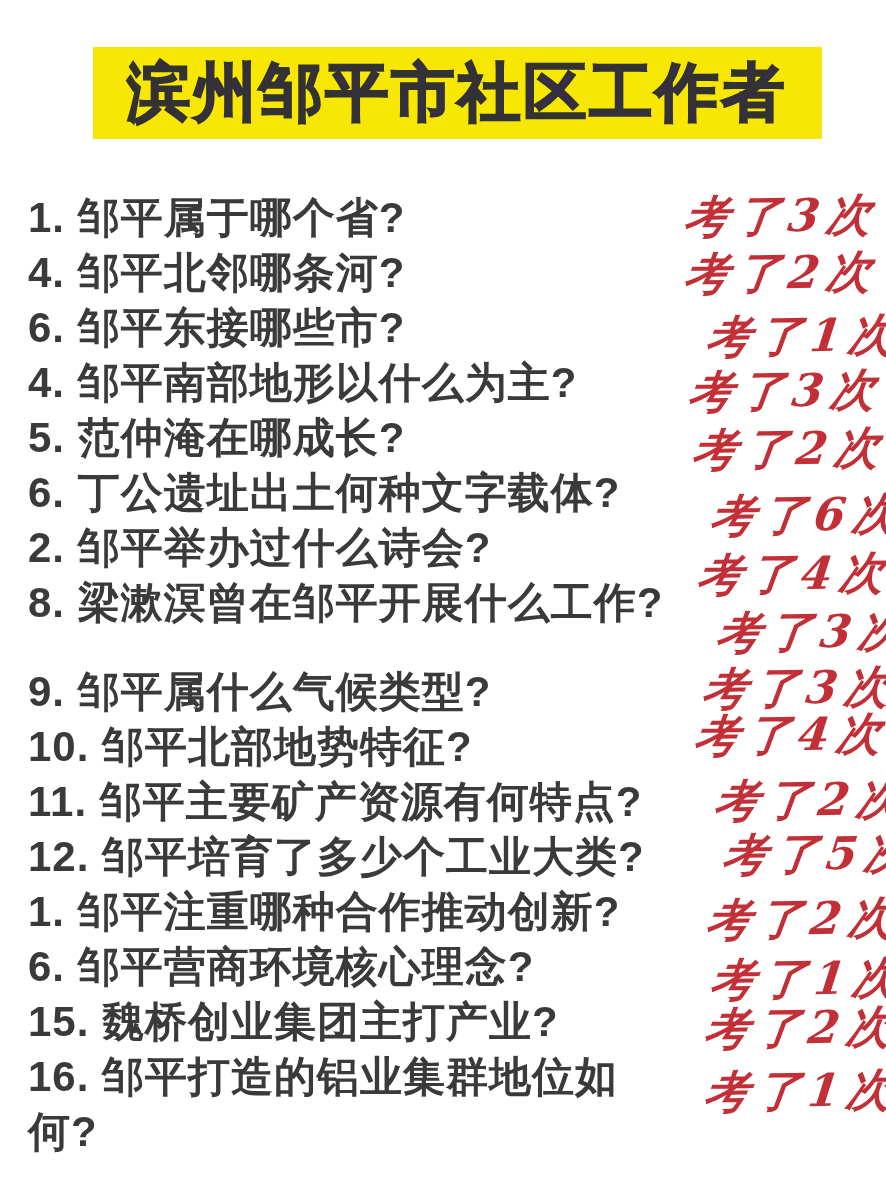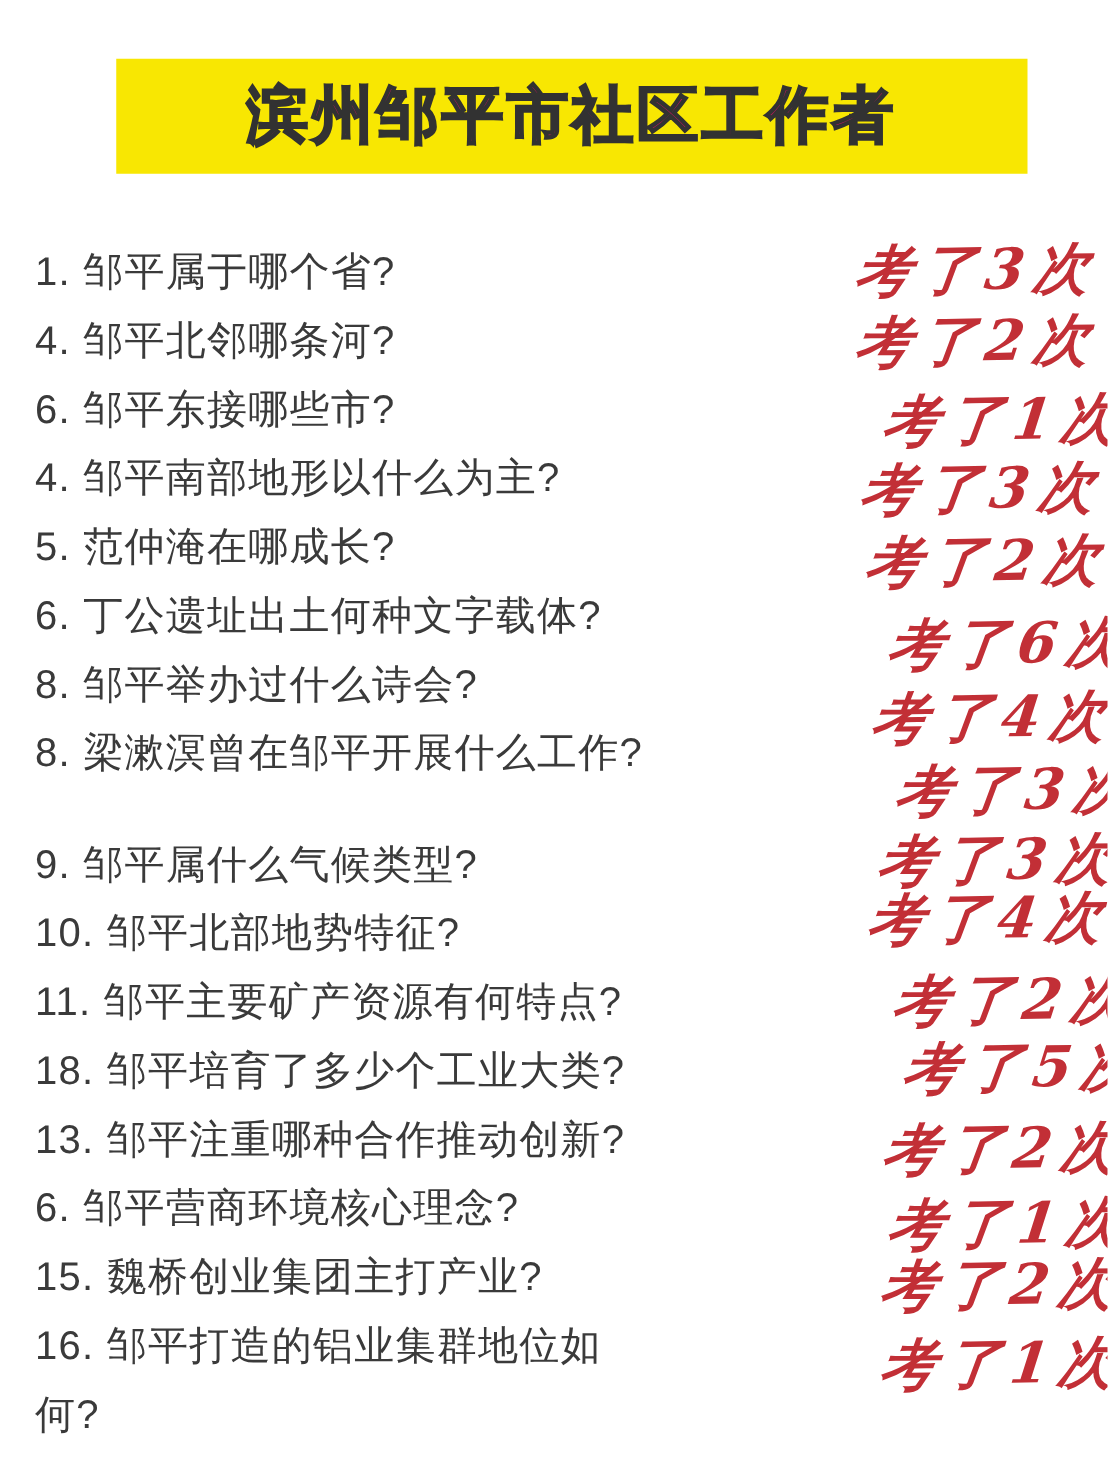--- a/index.html
+++ b/index.html
@@ -16,40 +16,40 @@
     left: 93px;
     top: 47px;
     width: 729px;
     height: 92px;
     background: #F8E702;
     display: flex;
     align-items: center;
     justify-content: center;
   }
   .title-text {
-    font-size: 49px;
+    font-size: 63px;
     font-weight: 900;
-    color: #be185d;
+    color: #4c1d95;
     letter-spacing: 3px;
     white-space: nowrap;
     -webkit-text-stroke: 2px #323232;
   }
   .questions {
     position: absolute;
     left: 28px;
     top: 190px;
     width: 700px;
     color: #3a3a3a;
   }
   .q {
-    font-size: 32px;
+    font-size: 42px;
     line-height: 55px;
     letter-spacing: 1px;
     white-space: pre-line;
-    font-weight: 400;
+    font-weight: 700;
   }
   .group-gap { height: 34px; }
   .annotations {
     position: absolute;
     left: 0; top: 0;
     width: 886px; height: 1182px;
     pointer-events: none;
   }
   .ann {
     position: absolute;
@@ -90,28 +90,28 @@
     <span class="title-text">滨州邹平市社区工作者</span>
   </div>
 
   <div class="questions">
     <div class="q">1. 邹平属于哪个省?</div>
     <div class="q">4. 邹平北邻哪条河?</div>
     <div class="q">6. 邹平东接哪些市?</div>
     <div class="q">4. 邹平南部地形以什么为主?</div>
     <div class="q">5. 范仲淹在哪成长?</div>
     <div class="q">6. 丁公遗址出土何种文字载体?</div>
-    <div class="q">8. 邹平举办过什么诗会?</div>
+    <div class="q">2. 邹平举办过什么诗会?</div>
     <div class="q">8. 梁漱溟曾在邹平开展什么工作?</div>
     <div class="group-gap"></div>
     <div class="q">9. 邹平属什么气候类型?</div>
     <div class="q">10. 邹平北部地势特征?</div>
     <div class="q">11. 邹平主要矿产资源有何特点?</div>
-    <div class="q">18. 邹平培育了多少个工业大类?</div>
-    <div class="q">13. 邹平注重哪种合作推动创新?</div>
+    <div class="q">12. 邹平培育了多少个工业大类?</div>
+    <div class="q">1. 邹平注重哪种合作推动创新?</div>
     <div class="q">6. 邹平营商环境核心理念?</div>
     <div class="q">15. 魏桥创业集团主打产业?</div>
     <div class="q">16. 邹平打造的铝业集群地位如
 何?</div>
   </div>
 
   <div class="annotations">
     <div class="ann">考了3次</div>
     <div class="ann">考了2次</div>
     <div class="ann">考了1次</div>

